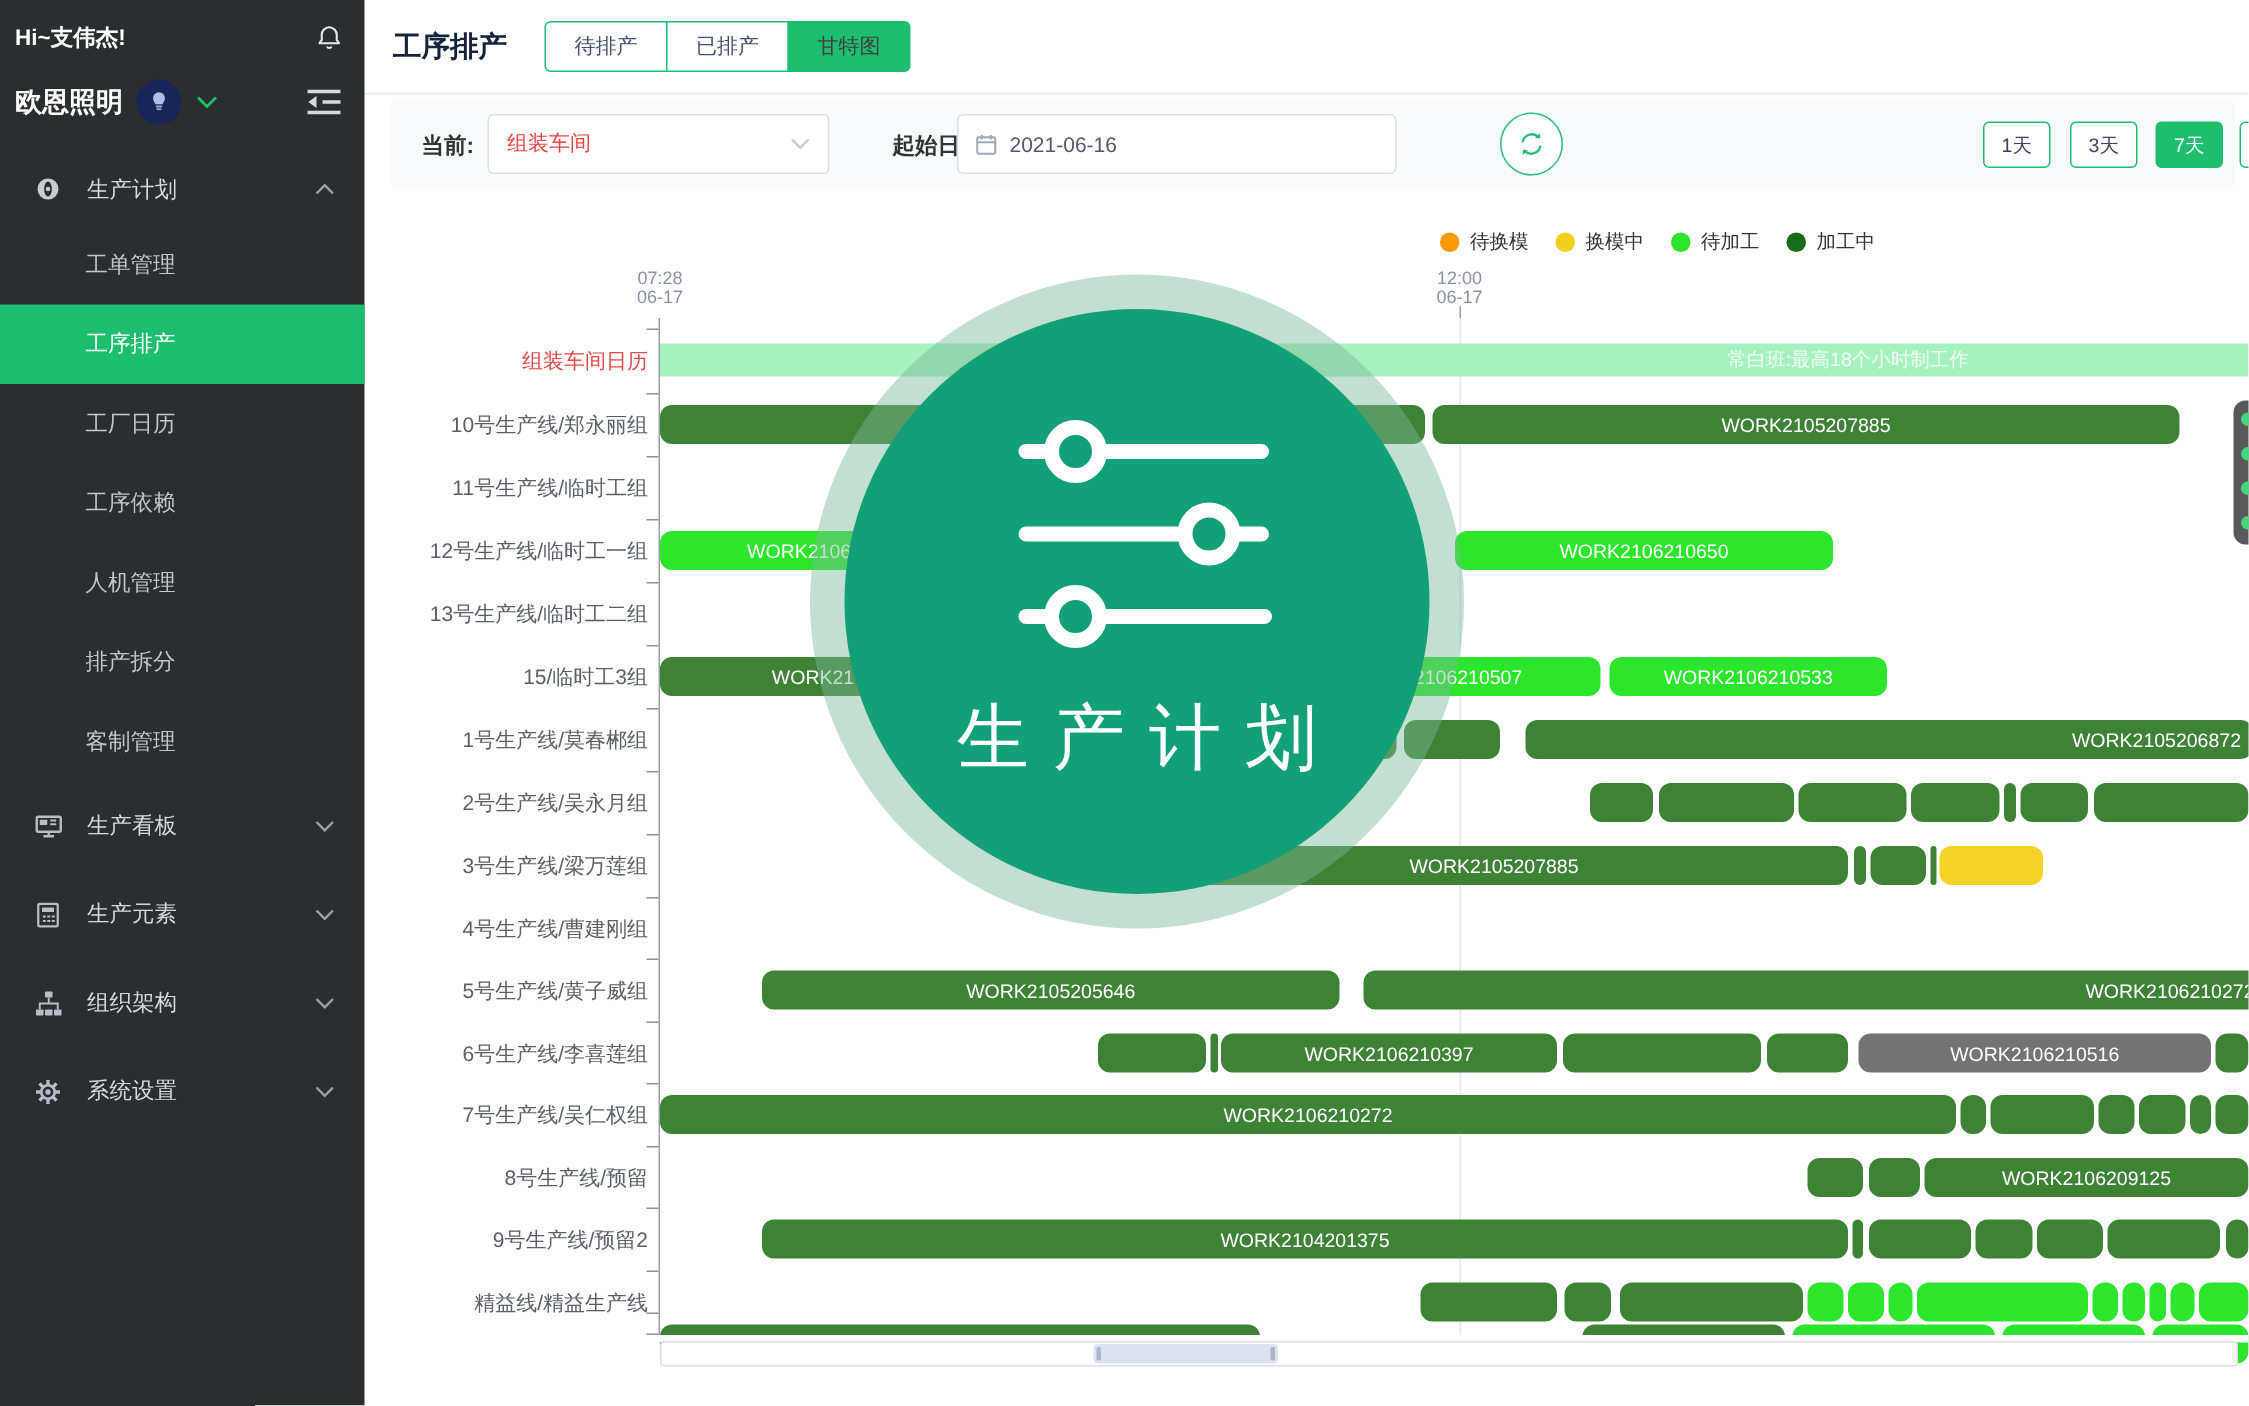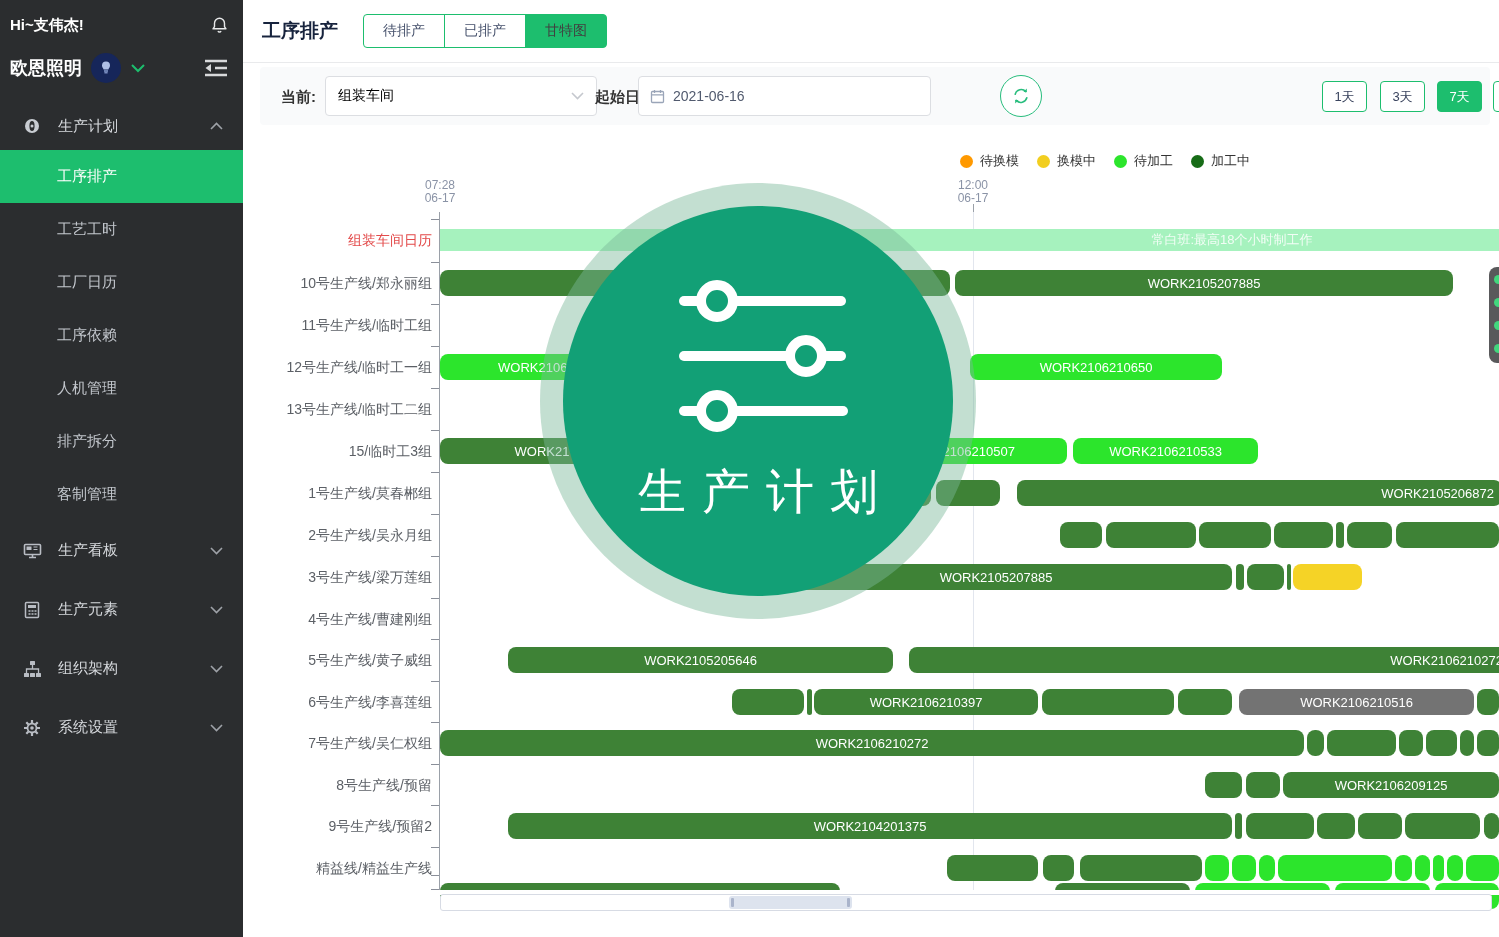--- a/index.html
+++ b/index.html
@@ -33,23 +33,23 @@
   .tabs { display:flex; margin-left:25px; }
   .tab { height:34px; padding:0 19px; display:flex; align-items:center; border:1px solid #1dbe6e;
     font-size:14px; color:#45506b; background:#fff; margin-left:-1px; cursor:pointer; }
   .tab:first-child { border-radius:4px 0 0 4px; margin-left:0; }
   .tab:last-child { border-radius:0 4px 4px 0; }
   .tab.active { background:#1dbe6e; color:#404040; border-color:#1dbe6e; }
 
   
   .filter-card { position:absolute; left:260px; top:67px; width:1230px; height:58px; background:#f9fafb; border-radius:4px; z-index:2; }
   .f-label { position:absolute; font-size:15px; font-weight:bold; color:#333; top:88px; z-index:4; }
-  .select-box { position:absolute; left:325px; top:76px; width:272px; height:40px; background:#fff;
+  .select-box { position:absolute; left:325px; top:76px; width:228px; height:40px; background:#fff;
     border:1px solid #dcdee2; border-radius:4px; display:flex; align-items:center; padding:0 12px;
-    font-size:14px; color:#000000; z-index:4; cursor:pointer; }
+    font-size:14px; color:#ef4444; z-index:4; cursor:pointer; }
   .select-box .sel-chev { margin-left:auto; display:flex; }
   .date-box { position:absolute; left:638px; top:76px; width:293px; height:40px; background:#fff;
     border:1px solid #dcdee2; border-radius:4px; display:flex; align-items:center; padding:0 11px;
     font-size:14px; color:#515a6e; z-index:4; cursor:text; }
   .date-box .dtxt { margin-left:8px; }
   .refresh-btn { position:absolute; left:1000px; top:75px; width:42px; height:42px; border-radius:50%;
     border:1px solid #28bd7d; background:#fff; display:flex; align-items:center; justify-content:center; z-index:4; cursor:pointer; }
   .day-btn { position:absolute; top:81px; height:31px; width:45px; border:1px solid #1dbe6e; border-radius:4px;
     background:#fff; color:#3a445e; font-size:13px; display:flex; align-items:center; justify-content:center; z-index:4; cursor:pointer; }
   .day-btn.active { background:#1dbe6e; color:#fff; }
@@ -134,22 +134,22 @@
             <circle cx="9" cy="9" r="1.5" fill="#c8ccd2"></circle>
           </svg>
         </div>
         <div class="ml">生产计划</div>
         <div class="mc">
           <svg width="13" height="8" viewBox="0 0 13 8">
             <polyline points="1,7 6.5,1.5 12,7" fill="none" stroke="#9ea2a8" stroke-width="1.6"></polyline>
           </svg>
         </div>
       </div>
+      <div class="sub-item">工单管理</div>
       <div class="sub-item active">工序排产</div>
-      <div class="sub-item">工艺工时</div>
       <div class="sub-item">工厂日历</div>
       <div class="sub-item">工序依赖</div>
       <div class="sub-item">人机管理</div>
       <div class="sub-item">排产拆分</div>
       <div class="sub-item">客制管理</div>
       <div class="menu-row section">
         <div class="mi">
           <svg width="19" height="18" viewBox="0 0 19 18">
             <rect x="1.5" y="2.5" width="16" height="10" rx="1" fill="none" stroke="#b9bdc4" stroke-width="1.6"></rect>
             <rect x="3.5" y="4.5" width="5" height="3.5" fill="#b9bdc4"></rect>

